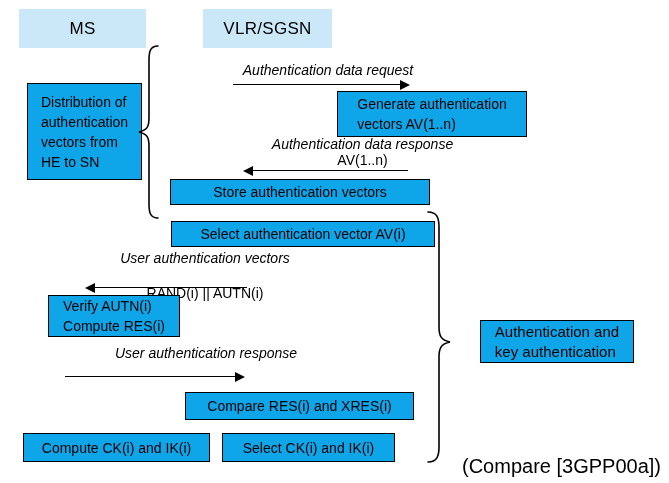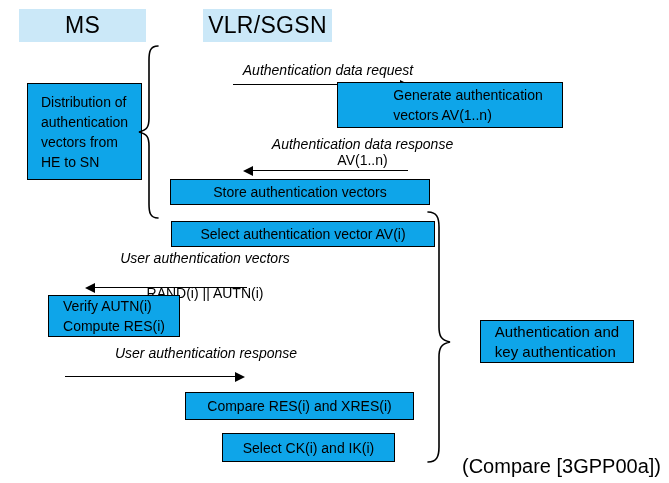--- a/index.html
+++ b/index.html
@@ -2,22 +2,22 @@
 <html><head>
 <meta charset="utf-8">
 <style>
   html,body{margin:0;padding:0;background:#ffffff;}
   #canvas{
     position:relative;width:669px;height:483px;background:#ffffff;
     font-family:"Liberation Sans","DejaVu Sans",sans-serif;color:#000;
     overflow:hidden;
   }
   .lane-header{
-    position:absolute;height:33px;display:flex;align-items:center;justify-content:center;
-    background:#cbe8f8;font-size:23px;letter-spacing:.3px;
+    position:absolute;height:39px;display:flex;align-items:center;justify-content:center;
+    background:#cbe8f8;font-size:17px;letter-spacing:.3px;
   }
   .pbox{
     position:absolute;border:1.5px solid #000;background:#0ea5e9;
     display:flex;align-items:center;justify-content:center;text-align:left;
     font-size:14px;line-height:20px;white-space:pre-line;margin-left:15px;
   }
   .msg-label{
     position:absolute;text-align:center;font-style:italic;font-size:14px;line-height:16px;
   }
   .msg-payload{
@@ -58,21 +58,21 @@
       <path d="M22,2 C14,2 13,8 13,16 L13,74 C13,83 11,86 3,88 C11,90 13,93 13,102 L13,160 C13,168 14,174 22,174" stroke="#000" stroke-width="1.6" fill="none" stroke-linecap="round"></path>
     </svg>
   </div>
 
   <div class="msg-label" style="left:213px;top:62px;width:230px;">Authentication data request</div>
   <div class="arrow arrow-right" style="left:233px;top:79px;width:177px;">
     <div class="shaft"></div>
     <div class="head"></div>
   </div>
 
-  <div class="pbox" style="left:322px;top:82px;width:188px;height:44px;padding-left:36px;">Generate authentication
+  <div class="pbox" style="left:322px;top:91px;width:188px;height:44px;">Generate authentication
 vectors AV(1..n)</div>
 
   <div class="msg-label" style="left:250px;top:136px;width:225px;">Authentication data response</div>
   <div class="msg-payload" style="left:250px;top:152px;width:225px;">AV(1..n)</div>
   <div class="arrow arrow-left" style="left:243px;top:165px;width:165px;">
     <div class="shaft"></div>
     <div class="head"></div>
   </div>
 
   <div class="pbox" style="left:155px;top:179px;width:258px;height:24px;">Store authentication vectors</div>
@@ -90,20 +90,21 @@
 Compute RES(i)</div>
 
   <div class="msg-label" style="left:96px;top:345px;width:220px;">User authentication response</div>
   <div class="arrow arrow-right" style="left:65px;top:371px;width:180px;">
     <div class="shaft"></div>
     <div class="head"></div>
   </div>
 
   <div class="pbox" style="left:170px;top:392px;width:227px;height:26px;">Compare RES(i) and XRES(i)</div>
 
+  <div class="pbox" style="left:8px;top:433px;width:185px;height:27px;">Compute CK(i) and IK(i)</div>
 
   <div class="pbox" style="left:207px;top:433px;width:171px;height:27px;">Select CK(i) and IK(i)</div>
 
   <div class="brace" style="left:424px;top:210px;">
     <svg width="32" height="256" viewBox="0 0 32 256" fill="none" xmlns="http://www.w3.org/2000/svg">
       <path d="M4,2 C13,2 15,8 15,17 L15,117 C15,126 17,130 26,132 C17,134 15,138 15,147 L15,237 C15,246 13,252 4,252" stroke="#000" stroke-width="1.6" fill="none" stroke-linecap="round"></path>
     </svg>
   </div>
 
   <div class="pbox" style="left:465px;top:320px;width:152px;height:41px;font-size:15px;">Authentication and

